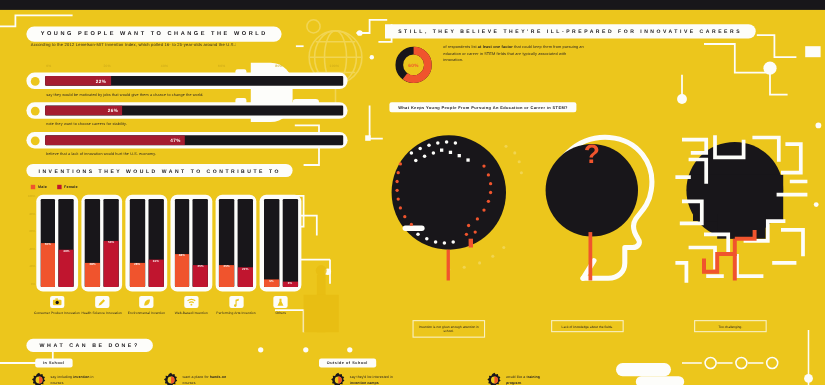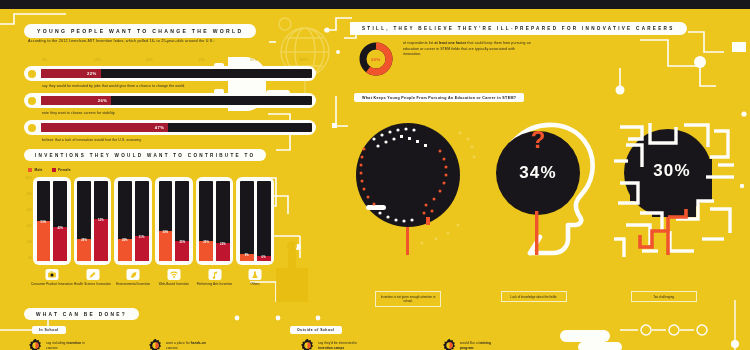--- a/index.html
+++ b/index.html
@@ -513,21 +513,20 @@
       <div class="head-cell" style="left:138px">
         <svg width="136" height="150" viewBox="0 0 136 150">
           <path d="M22 66 C22 32 48 10 76 12 C102 14 118 36 114 60 C112 74 104 80 100 86
                    C96 92 98 98 102 104 C105 108 102 112 97 112 L90 112 L90 126
                    C90 134 84 140 75 140 L52 140" stroke="#fdfdfa" stroke-width="4.6" fill="none" stroke-linecap="round" stroke-linejoin="round"></path>
           <path d="M52 140 L62 124" stroke="#fdfdfa" stroke-width="4.6" fill="none" stroke-linecap="round"></path>
           <circle cx="60" cy="60" r="42" fill="#18161a"></circle>
           <text x="60" y="35" font-family="Liberation Sans, sans-serif" font-size="24" font-weight="bold" fill="#f0542d" text-anchor="middle">?</text>
           <rect x="57" y="98" width="3.4" height="44" fill="#f0542d"></rect>
         </svg>
-        <span class="head-pct" style="left:-8px; top:50px;">34%</span>
         <span class="head-cap" style="top:178px; left:56px;">Lack of knowledge about the fields.</span>
       </div>
 
       <div class="head-cell" style="left:266px">
         <svg width="136" height="150" viewBox="0 0 136 150">
           <circle cx="62" cy="60" r="44" fill="#18161a"></circle>
           <rect x="24" y="46" width="82" height="42" fill="#18161a"></rect>
           <rect x="46" y="82" width="44" height="22" fill="#18161a"></rect>
           <g stroke="#fdfdfa" stroke-width="3.4" fill="none">
             <path d="M14 14 h22 v12 h-14"></path>
@@ -547,21 +546,20 @@
             <path d="M96 126 h22"></path>
             <path d="M8 126 h10 v18"></path>
             <path d="M36 138 h16"></path>
           </g>
           <g stroke="#f0542d" stroke-width="3.6" fill="none">
             <path d="M62 104 v14 h-16 v16 h-12 v-12"></path>
             <path d="M62 118 v24"></path>
             <path d="M62 104 h18 v-8"></path>
           </g>
         </svg>
-        <span class="head-pct" style="left:-2px; top:48px;">30%</span>
         <span class="head-cap" style="top:178px; left:58px;">Too challenging.</span>
       </div>
     </div>
   </section>
 
   <section id="bottom">
 
     <div class="ribbon lead" style="left:24px; top:8px; height:12px; padding:0 12px; font-size:4.8px;">WHAT CAN BE DONE?</div>
 
     <span class="sub-ribbon" style="left:32px; top:26px;">In School</span>

